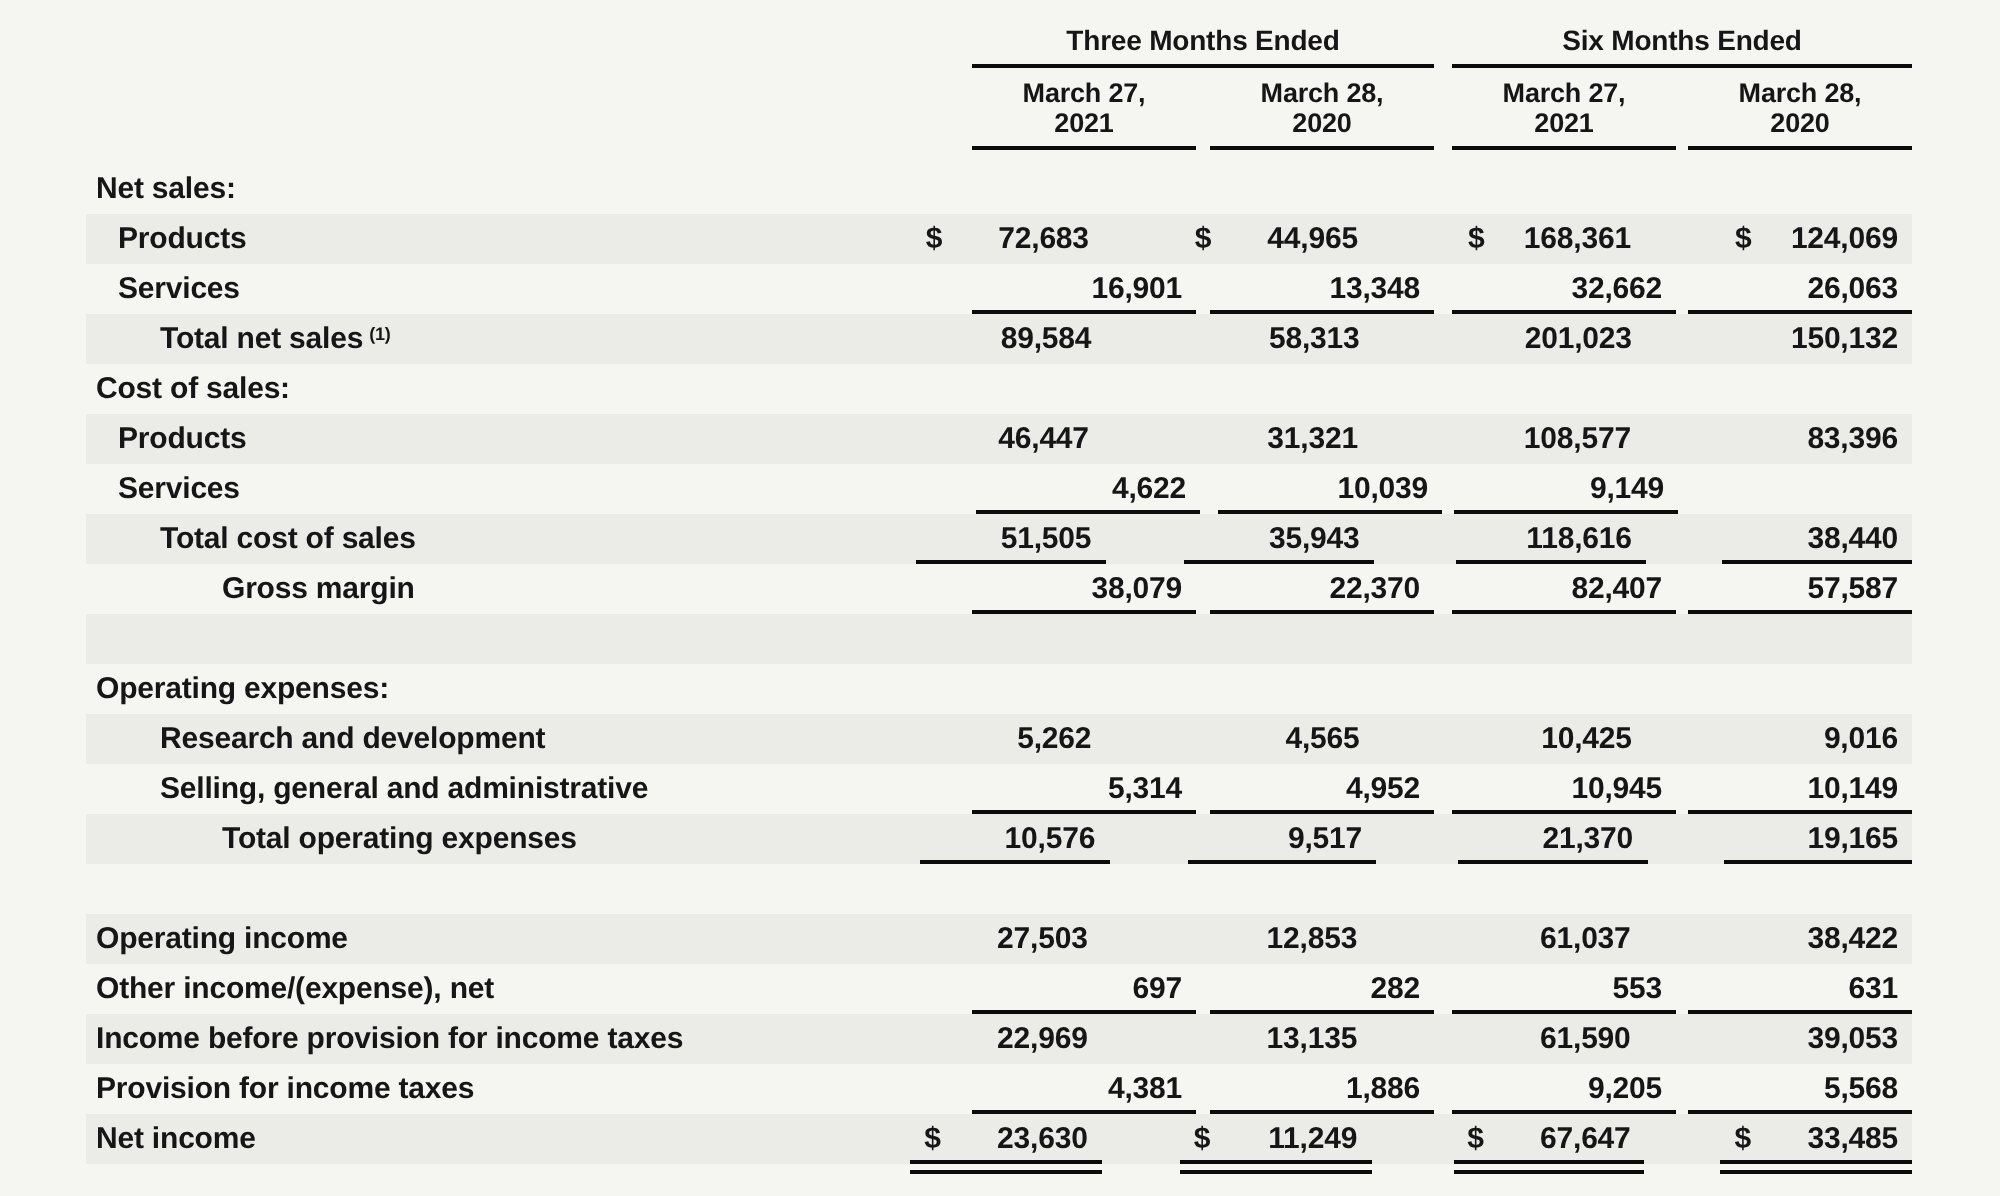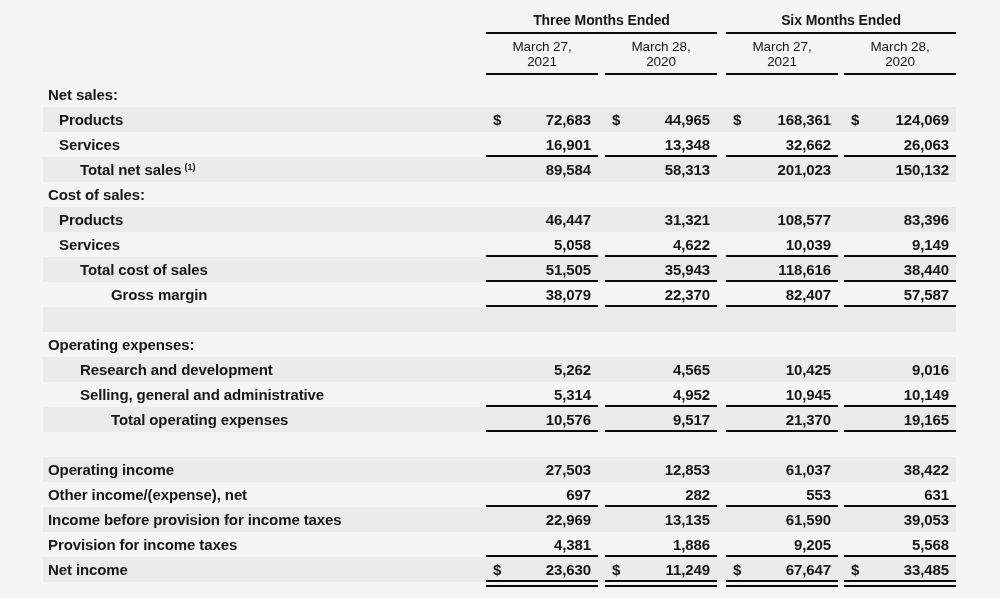--- a/index.html
+++ b/index.html
@@ -23,32 +23,32 @@
   .lbl-spacer { width: 438px; }
   .group { margin-left: 5px; width: 231px; }
   .group.g2 { margin-left: 9px; width: 230px; }
   .group-label {
     text-align: center; font-weight: bold; font-size: 14px;
     padding-bottom: 4px; border-bottom: 2px solid var(--line);
     letter-spacing: -0.1px;
   }
   .head-cols { display: flex; }
   .head-col {
-    width: 112px; text-align: center; font-weight: normal; font-size: 13.5px;
+    width: 112px; text-align: center; font-weight: bold; font-size: 13.5px;
     line-height: 15px; white-space: pre-line;
     padding: 5px 0 4px; border-bottom: 2px solid var(--line);
     letter-spacing: -0.1px;
   }
   .group .head-col + .head-col { margin-left: 7px; }
   .group.g2 .head-col + .head-col { margin-left: 6px; }
 
   
   .tbody { margin-top: 7px; }
   .row { display: flex; align-items: stretch; height: 25px; font-weight: bold; }
-  .row.shaded { background: var(--shade); }
+  .row.shaded { background: var(--shade); gap: 32px; }
   .lbl {
     width: 438px; display: flex; align-items: center;
     font-size: 15px; letter-spacing: -0.1px;
   }
   .lbl sup { font-size: 9px; margin-left: 3px; transform: translateY(-3px); }
   .ind0 { padding-left: 5px; }
   .ind1 { padding-left: 16px; }
   .ind2 { padding-left: 37px; }
   .ind3 { padding-left: 68px; align-items: center; }
   .cell {
@@ -220,24 +220,20 @@
         </div>
     <div class="cell c4">
           <span class="dollar"></span>
           <span class="num">83,396</span>
         </div>
   </div>
       <div class="row">
     <div class="lbl ind1">
           <span class="lbl-text">Services</span>
         </div>
-    <div class="cell c1 u1">
-          <span class="dollar"></span>
-          <span class="num">5,058</span>
-        </div>
     <div class="cell c2 u1">
           <span class="dollar"></span>
           <span class="num">4,622</span>
         </div>
     <div class="cell c3 u1">
           <span class="dollar"></span>
           <span class="num">10,039</span>
         </div>
     <div class="cell c4 u1">
           <span class="dollar"></span>

